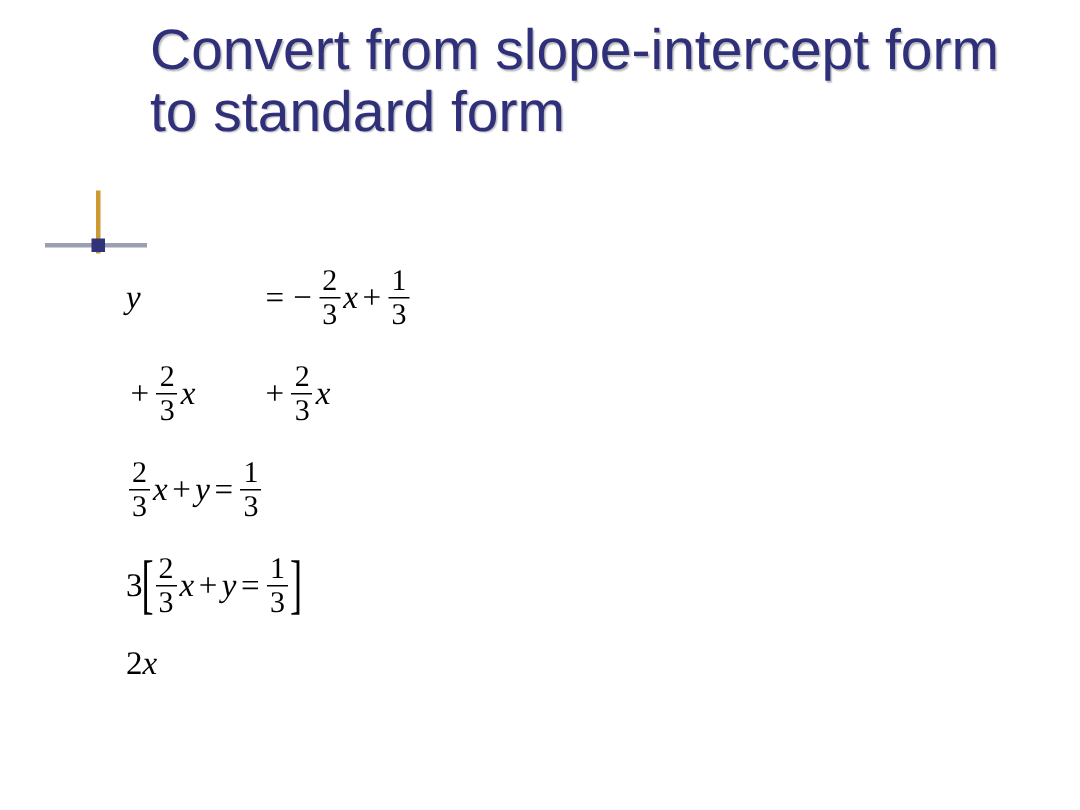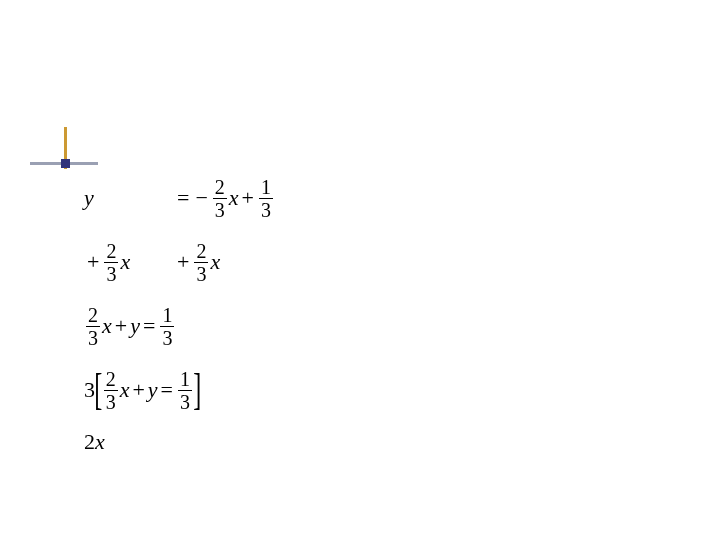--- a/index.html
+++ b/index.html
@@ -110,20 +110,21 @@
     line-height: 44px;
     transform: scaleX(0.55);
     margin: 0 -4px;
   }
 </style>
 </head>
 <body>
 
 <div class="slide">
 
+  <div class="title">Convert from slope-intercept form to standard form</div>
 
   <div class="decor-vert"></div>
   <div class="decor-horz"></div>
   <div class="decor-sq"></div>
 
   <div class="mathblock">
 
     <div class="row">
       <div class="col-a">
         <span class="var">y</span>

